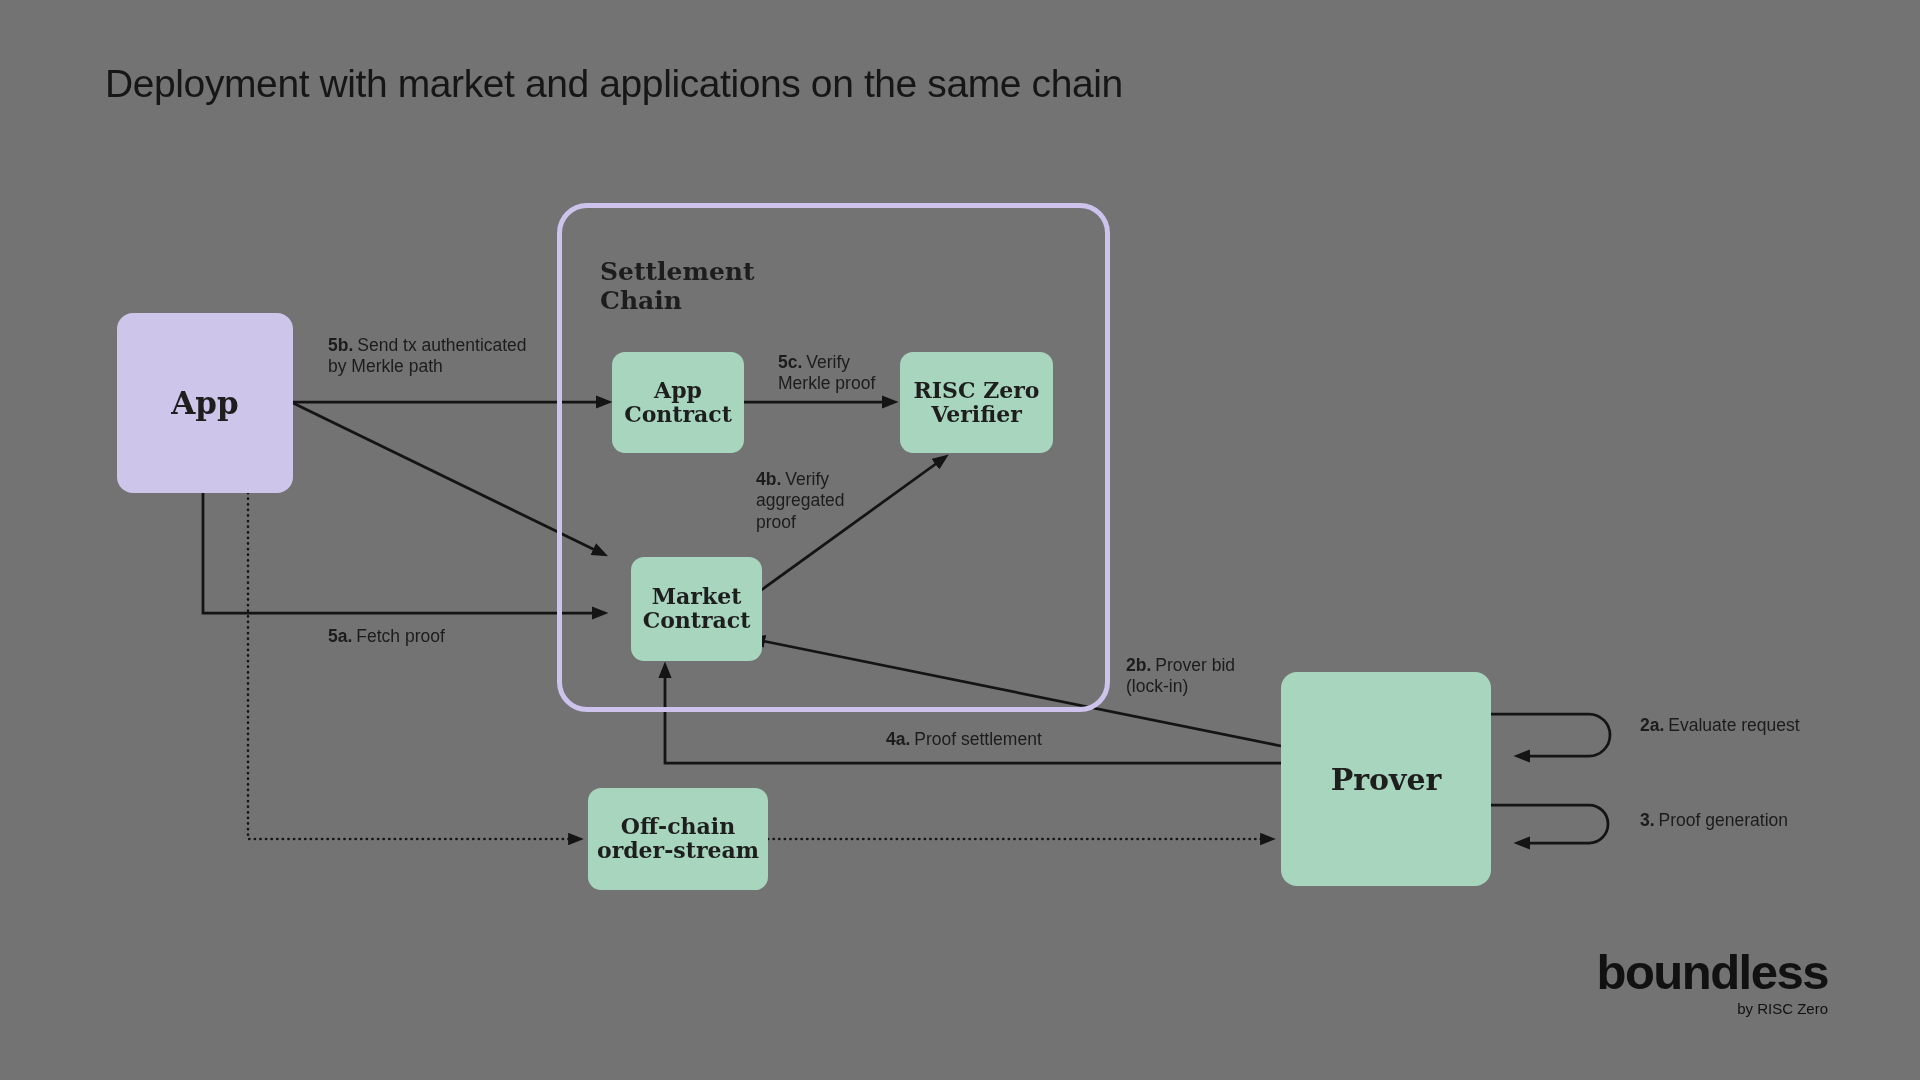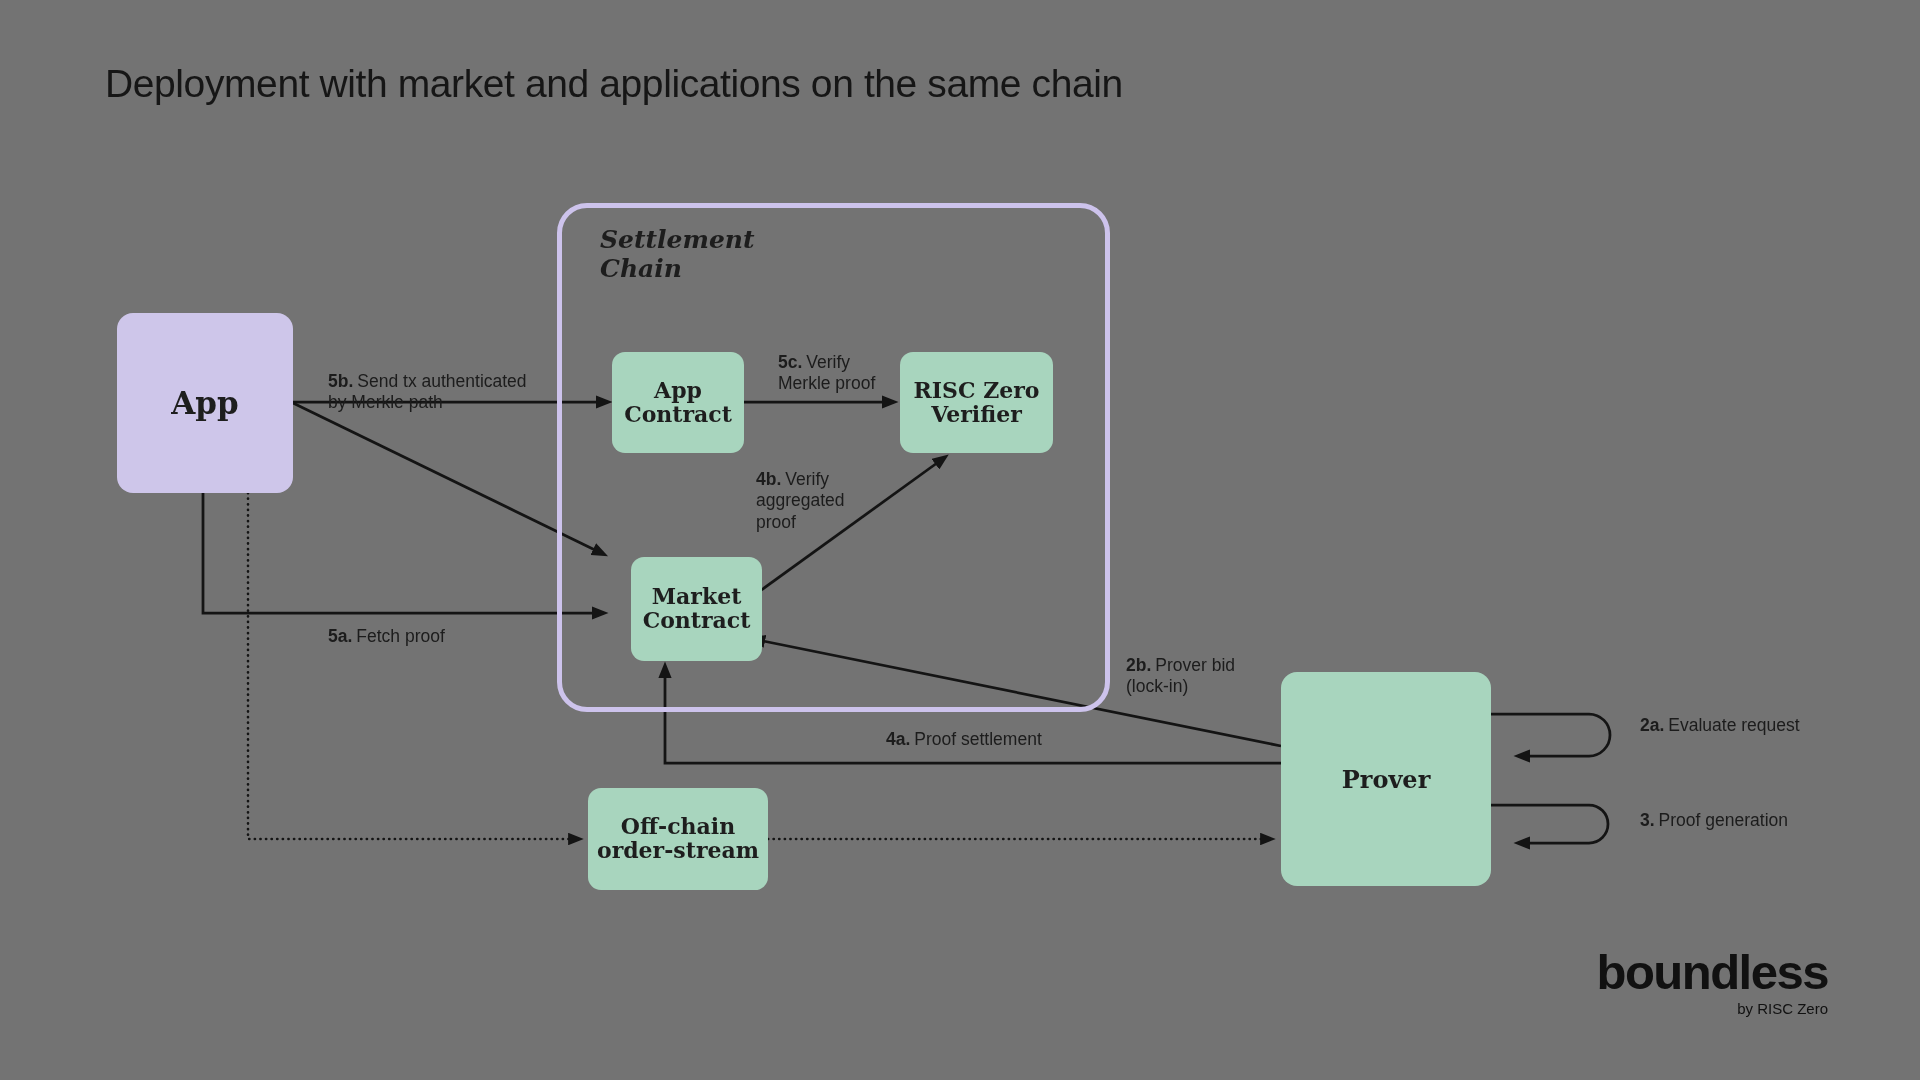--- a/index.html
+++ b/index.html
@@ -10,41 +10,41 @@
   }
   .title {
     position:absolute; left:105px; top:62px;
     font-size:39px; font-weight:500; letter-spacing:-0.4px; color:#161616;
   }
   .settlement {
     position:absolute; left:557px; top:203px; width:553px; height:509px;
     border:5px solid #CDC3EC; border-radius:30px; box-sizing:border-box;
   }
   .settlement-label {
-    position:absolute; left:38px; top:18px;
+    position:absolute; left:38px; top:50px;
     font-family:"DejaVu Serif", serif; font-weight:700;
-    font-size:25px; line-height:1.15; color:#1d1d1d; white-space:pre-line;font-style:italic;
+    font-size:25px; line-height:1.15; color:#1d1d1d; white-space:pre-line;
   }
   .node {
     position:absolute; display:flex; align-items:center; justify-content:center;
     text-align:center; font-family:"DejaVu Serif", serif; font-weight:700;
     color:#1e1e1e; white-space:pre-line;
   }
   .node.purple { background:#CEC6EA; }
   .node.green  { background:#A8D5BE; }
   #app             { left:117px;  top:313px; width:176px; height:180px; border-radius:16px; font-size:31px; }
   #app-contract    { left:612px;  top:352px; width:132px; height:101px; border-radius:13px; font-size:22px; line-height:1.08; }
   #verifier        { left:900px;  top:352px; width:153px; height:101px; border-radius:13px; font-size:22px; line-height:1.08; }
   #market-contract { left:613px;  top:557px; width:131px; height:104px; border-radius:13px; font-size:22px; line-height:1.08;margin-left:18px; }
   #order-stream    { left:588px;  top:788px; width:180px; height:102px; border-radius:13px; font-size:22px; line-height:1.08; }
-  #prover          { left:1281px; top:672px; width:210px; height:214px; border-radius:16px; font-size:24px; }
+  #prover          { left:1281px; top:672px; width:210px; height:214px; border-radius:16px; font-size:30px; }
   .lbl { position:absolute; font-size:17.5px; line-height:1.22; color:#1c1c1c; }
   .lbl .num { font-weight:700; margin-right:4px; }
   .lbl .txt { white-space:pre-line; }
-  #lbl-5b { left:328px;  top:335px;margin-top:36px; }
+  #lbl-5b { left:328px;  top:335px; }
   #lbl-1  { left:328px;  top:473px; }
   #lbl-5a { left:328px;  top:626px; }
   #lbl-5c { left:778px;  top:352px; }
   #lbl-4b { left:756px;  top:469px; }
   #lbl-2b { left:1126px; top:655px; }
   #lbl-4a { left:886px;  top:729px; }
   #lbl-2a { left:1640px; top:715px; }
   #lbl-3  { left:1640px; top:810px; }
   svg.wires { position:absolute; left:0; top:0; width:1920px; height:1080px; }
   .logo { position:absolute; right:92px; top:948px; text-align:right; color:#111; }

